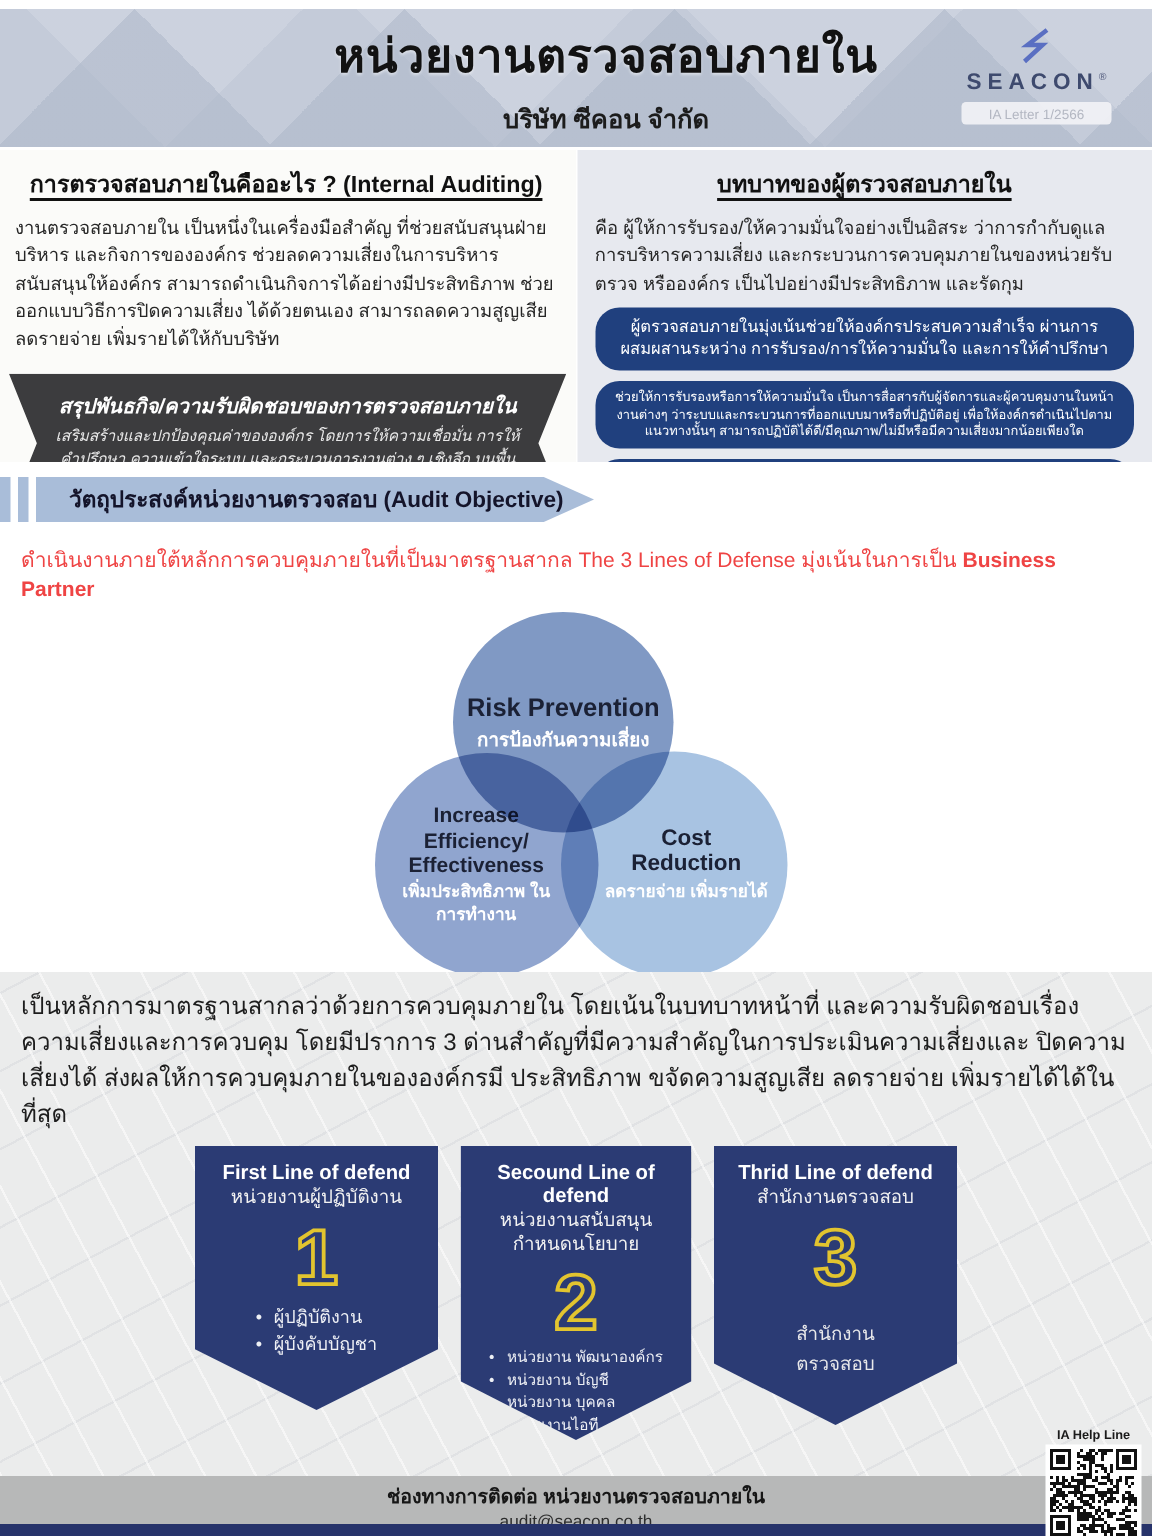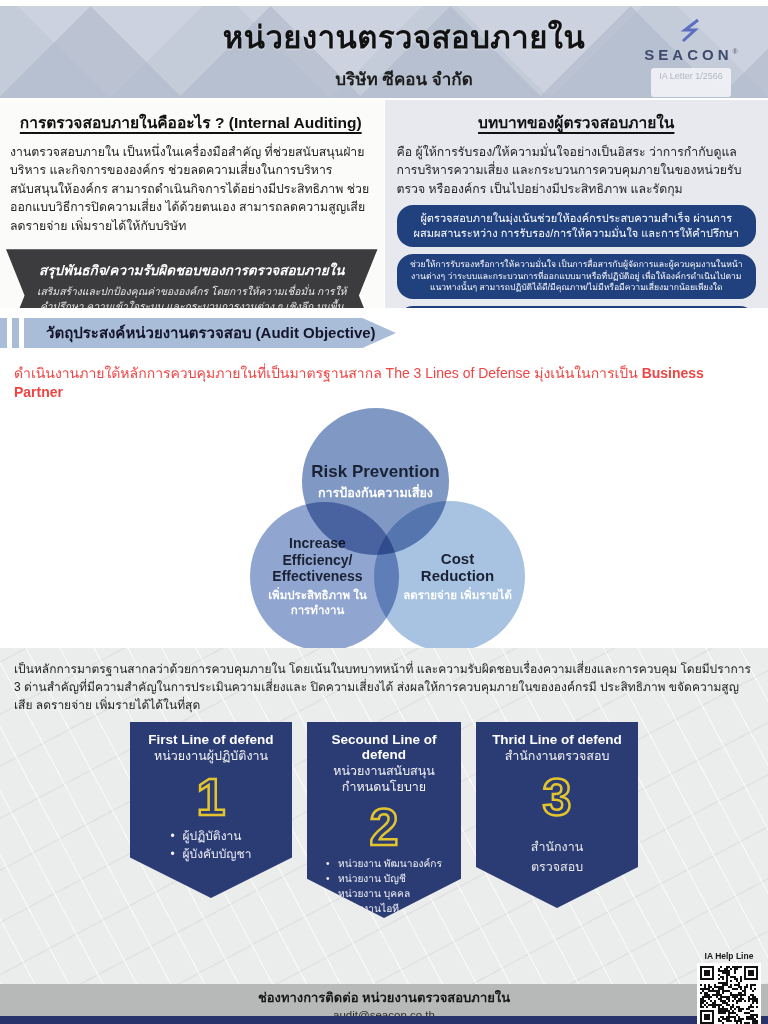--- a/index.html
+++ b/index.html
@@ -17,22 +17,22 @@
     background-size:180px 100%, 220px 100%;
     display:flex; align-items:center; justify-content:center;
   }
   .hdr-center { text-align:center; margin-left:40px; }
   .hdr-title { font-size:31px; font-weight:bold; color:#121212; letter-spacing:.5px; text-shadow:0 1px 2px rgba(255,255,255,.5); }
   .hdr-sub   { font-size:17px; font-weight:bold; color:#1c1c1c; margin-top:3px; }
   .logo { position:absolute; right:22px; top:12px; width:110px; text-align:center; }
   .logo svg { display:block; margin:0 auto 2px; }
   .logo-text { font-size:15px; font-weight:bold; letter-spacing:4px; color:#3e4a6e; }
   .logo-text sup { font-size:7px; letter-spacing:0; color:#6a7390; }
-  .logo-badge { margin:5px auto 0; width:80px; background:rgba(243,243,246,.9); border-radius:3px;
-    font-size:9px; color:#b3b7c2; padding:3px 0 16px; }
+  .logo-badge { margin:5px auto 0; width:100px; background:rgba(243,243,246,.9); border-radius:3px;
+    font-size:9px; color:#b3b7c2; padding:3px 0 2px; }
 
   
   .cols { position:absolute; left:0; top:100px; width:768px; height:208px; display:flex; }
   .col-left  { width:384px; background:#fbfbf9; padding:10px 12px 0 10px; }
   .col-right { width:384px; background:#e7e9ef; margin-left:1px; padding:10px 12px 0 12px; }
   .col-h { text-align:center; font-size:15.5px; font-weight:bold; color:#111;
     text-decoration:underline; text-underline-offset:4px; text-decoration-thickness:1.5px; margin-bottom:8px; }
   .col-p { font-size:12.3px; color:#262626; line-height:1.5; }
 
   .ribbon-dark {
@@ -79,21 +79,21 @@
   .defense { position:absolute; left:0; top:648px; width:768px; height:336px;
     background-color:#ebecec;
     background-image:
       repeating-linear-gradient(62deg, rgba(255,255,255,.55) 0 1.5px, transparent 1.5px 30px),
       repeating-linear-gradient(-28deg, rgba(214,216,220,.5) 0 1.5px, transparent 1.5px 46px);
   }
   .def-banner { margin:12px auto 0; width:450px; height:38px; background:#a9bdd9;
     clip-path:polygon(0 50%,3.5% 0,96.5% 0,100% 50%,96.5% 100%,3.5% 100%);
     display:flex; align-items:center; justify-content:center; }
   .def-banner span { font-size:16px; font-weight:bold; color:#13132a; }
-  .def-p { margin:12px 14px 0; font-size:12px; color:#1d1d1d; line-height:1.5; }
+  .def-p { margin:12px 14px 0; font-size:16px; color:#1d1d1d; line-height:1.5; }
 
   .shields { display:flex; justify-content:center; align-items:flex-start; gap:15px; margin-top:8px; }
   .shield { background:#2b3b74; color:#fff; text-align:center; padding:10px 8px 0;
     filter:drop-shadow(5px 4px 0 rgba(125,125,125,.8)); }
   .shield-1 { width:162px; height:176px; clip-path:polygon(0 0,100% 0,100% 77%,50% 100%,0 77%); }
   .shield-2 { width:154px; height:196px; clip-path:polygon(0 0,100% 0,100% 80%,50% 100%,0 80%); }
   .shield-3 { width:162px; height:186px; clip-path:polygon(0 0,100% 0,100% 78%,50% 100%,0 78%); }
   .shield-title { font-size:13.5px; font-weight:bold; }
   .shield-sub { font-size:12.5px; color:#f2f2f2; line-height:1.25; margin-top:2px; }
   .shield-num { font-size:52px; font-weight:bold; line-height:1;

